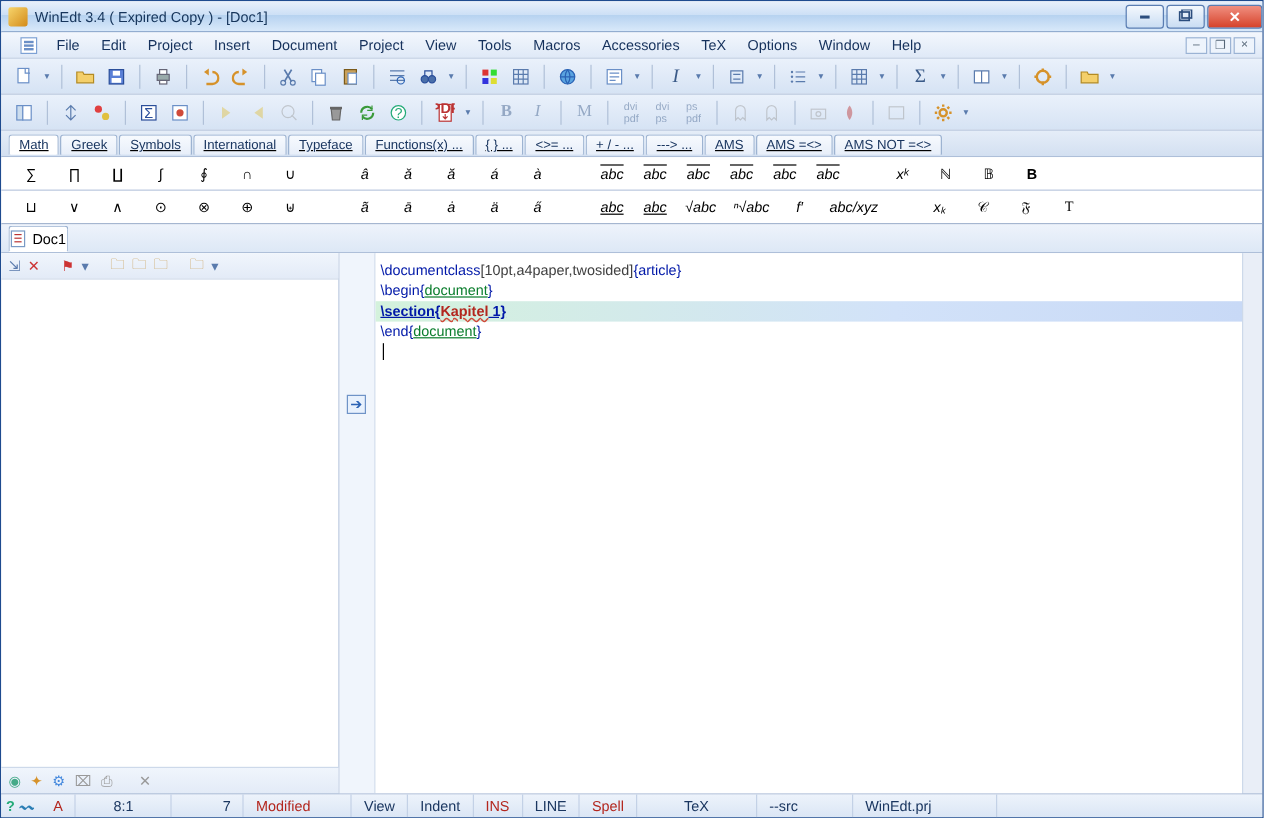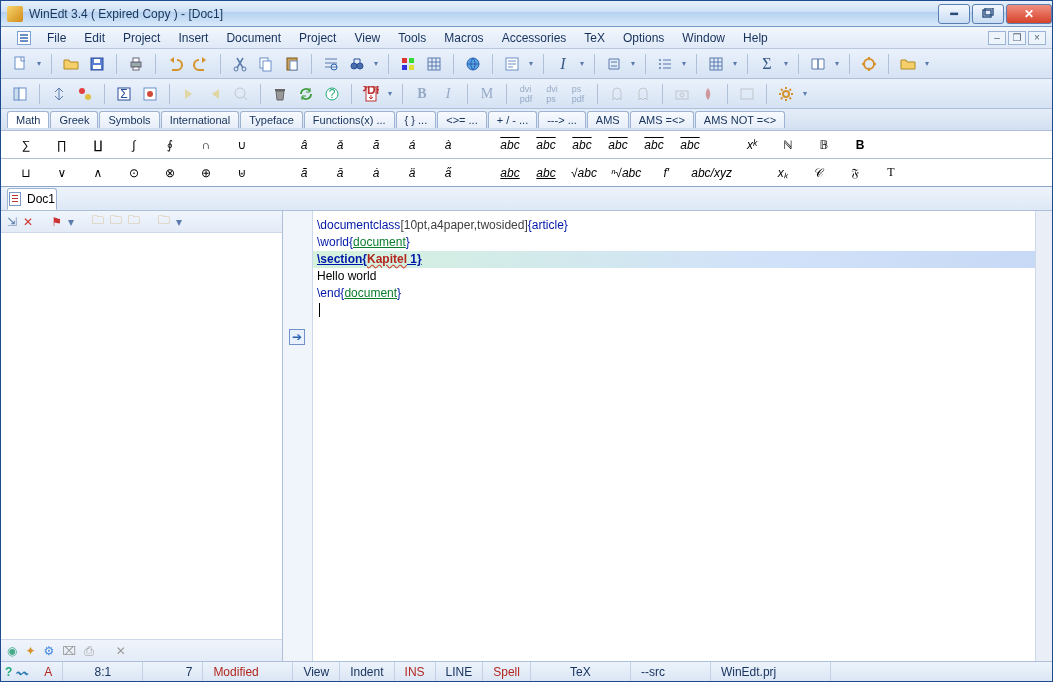--- a/index.html
+++ b/index.html
@@ -25,21 +25,21 @@
 
 
 .toolbar { background: linear-gradient(to bottom,#eaf1fb,#d6e3f4); border-bottom: 1px solid #aebfd9; display: flex; align-items: center; padding: 2px 8px; gap: 4px; min-height: 30px; }
 .tbtn { width: 22px; height: 22px; display: flex; align-items: center; justify-content: center; border-radius: 2px; color:#3a5a88; position:relative;}
 .tbtn svg { width:16px; height:16px; }
 .sep { width: 1px; height: 20px; background: #b0c0d8; margin: 0 4px; }
 .tdd { width:8px; display:flex; align-items:center; justify-content:center; color:#5a7bad; font-size:8px;}
 .tbtn.disabled { opacity:0.45; }
 
 
-.tabstrip { background: linear-gradient(to bottom,#e5edf8,#d3e0f1); border-bottom: 1px solid #aebfd9; display: flex; align-items: flex-start; padding: 2px 6px 0 6px; gap: 0; height:22px; }
+.tabstrip { background: linear-gradient(to bottom,#e5edf8,#d3e0f1); border-bottom: 1px solid #aebfd9; display: flex; align-items: center; padding: 2px 6px 0 6px; gap: 0; height:22px;text-decoration:underline; }
 .tabstrip .tab { padding: 2px 8px; border: 1px solid #9db3d1; border-bottom: none; background: linear-gradient(to bottom,#f7fafe,#e7eef9); color:#264; margin-right:1px; font-size:11px; color:#1a3660; border-top-left-radius:3px; border-top-right-radius:3px;}
 .tabstrip .tab.active { background:#fff; }
 
 
 .symrow { background:#fff; border-bottom:1px solid #aebfd9; display:flex; padding:2px 14px; gap:14px; height:28px; align-items:center; font-family: "Cambria Math","Times New Roman",serif; font-size:18px; color:#000;}
 .symrow .s { min-width:22px; text-align:center; font-style:italic;}
 .symrow .u { min-width:22px; text-align:center; }
 
 
 .doctabs { background: linear-gradient(to bottom,#eef3fb,#dde8f6); height:24px; display:flex; align-items:flex-end; padding-left:6px; border-bottom:1px solid #aebfd9;}
@@ -511,23 +511,22 @@
     </div>
   </div>
 
   <div class="editorwrap">
     <div class="gutter">
       <div class="arrow">➔</div>
     </div>
     <div class="editor">
       <div class="line"><span class="cmd">\documentclass</span><span class="opt">[10pt,a4paper,twosided]</span><span class="arg">{article}</span></div>
       <div class="line"></div>
-      <div class="line"><span class="cmd">\world{</span><span class="env">document</span><span class="cmd">}</span></div>
+      <div class="line"><span class="cmd">\begin{</span><span class="env">document</span><span class="cmd">}</span></div>
       <div class="line hl"><span class="cmd sec">\section{</span><span class="kap sec">Kapitel</span><span class="cmd sec"> 1}</span></div>
-      <div class="line">Hello world</div>
       <div class="line"></div>
       <div class="line"><span class="cmd">\end{</span><span class="env">document</span><span class="cmd">}</span></div>
       <div class="line"><span class="cursor"></span></div>
     </div>
     <div class="vscroll"></div>
   </div>
 </div>
 
 <div class="status">
   <span class="qicon">?</span>

